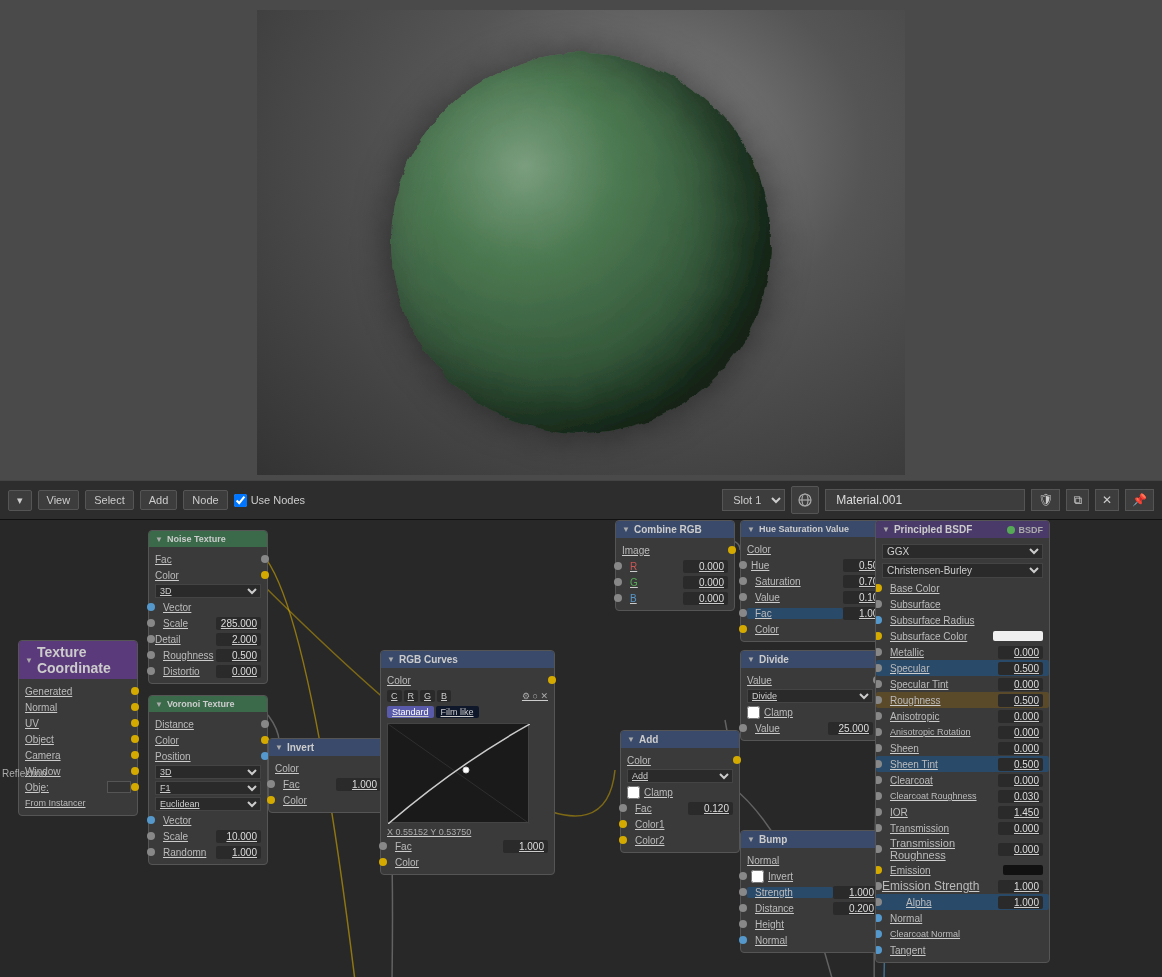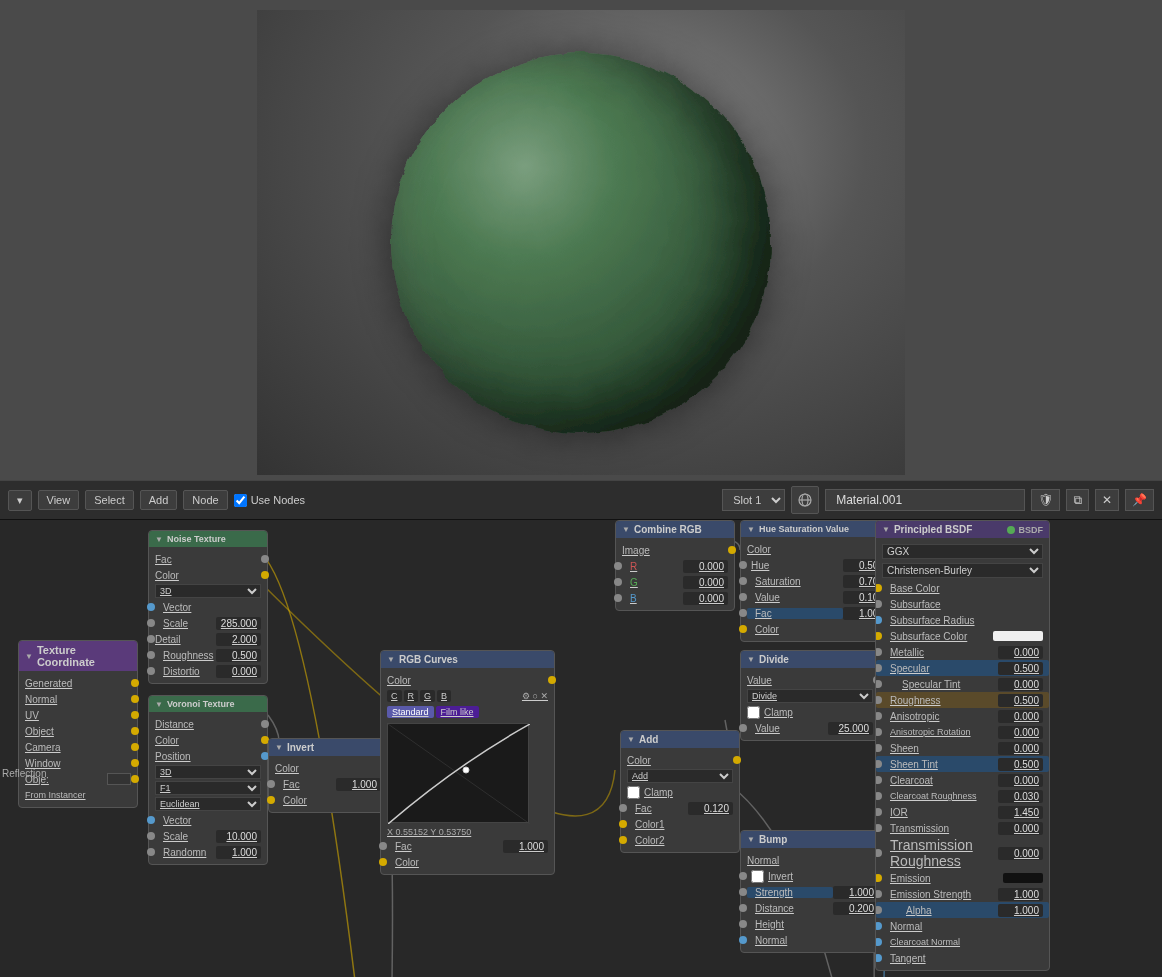--- a/index.html
+++ b/index.html
@@ -337,21 +337,21 @@
     <path d="M 730 265 Q 840 350 875 720" stroke="#888" stroke-width="1.5" fill="none" opacity="0.6"></path>
 
     <path d="M 885 410 Q 875 900 875 910" stroke="#5599cc" stroke-width="1.5" fill="none" opacity="0.6"></path>
 
     <path d="M 258 60 Q 600 400 615 250" stroke="#d4aa00" stroke-width="1.5" fill="none" opacity="0.5"></path>
   </svg>
 
   <div class="node node-tex-coord">
     <div class="node-header">
       <span class="node-header-tri">▼</span>
-      <span style="font-size:11px">Texture Coordinate</span>
+      <span style="font-size:14px">Texture Coordinate</span>
     </div>
     <div class="node-body">
       <div class="node-row">
         <span class="node-label">Generated</span>
         <span class="socket socket-yellow" style="position:absolute;right:-4px"></span>
       </div>
       <div class="node-row">
         <span class="node-label">Normal</span>
         <span class="socket socket-yellow" style="position:absolute;right:-4px"></span>
       </div>
@@ -515,21 +515,21 @@
         <span style="padding:1px 4px;background:#2a2a2a;color:#ccc;cursor:pointer;border-radius:2px">C</span>
         <span style="padding:1px 4px;background:#2a2a2a;color:#ccc;cursor:pointer;border-radius:2px">R</span>
         <span style="padding:1px 4px;background:#2a2a2a;color:#ccc;cursor:pointer;border-radius:2px">G</span>
         <span style="padding:1px 4px;background:#2a2a2a;color:#ccc;cursor:pointer;border-radius:2px">B</span>
         <span style="flex:1"></span>
         <span style="font-size:9px;color:#aaa">⚙ ○ ✕</span>
       </div>
 
       <div style="display:flex;padding:2px 6px;gap:2px;font-size:9px">
         <span style="padding:1px 5px;background:#5a5aaa;color:#fff;cursor:pointer;border-radius:2px">Standard</span>
-        <span style="padding:1px 5px;background:#4c1d95;color:#ccc;cursor:pointer;border-radius:2px">Film like</span>
+        <span style="padding:1px 5px;background:#0f172a;color:#ccc;cursor:pointer;border-radius:2px">Film like</span>
       </div>
 
       <div style="width:142px;height:100px;background:#1a1a1a;margin:3px 6px;border:1px solid #444;position:relative">
         <svg width="142" height="100" viewBox="0 0 142 100">
           <line x1="0" y1="0" x2="142" y2="100" stroke="#444" stroke-width="0.5"></line>
           <path d="M 0 100 Q 70 40 142 0" stroke="#ccc" stroke-width="1.5" fill="none"></path>
           <circle cx="78" cy="46" r="3" fill="#fff" stroke="#ccc" stroke-width="1"></circle>
         </svg>
       </div>
 
@@ -760,21 +760,21 @@
       </div>
 
       <div class="node-row" style="background:#2a4a6a;border-radius:2px">
         <span class="socket socket-gray" style="position:absolute;left:-4px"></span>
         <span class="node-label" style="padding-left:8px">Specular</span>
         <span class="node-value">0.500</span>
       </div>
 
       <div class="node-row">
         <span class="socket socket-gray" style="position:absolute;left:-4px"></span>
-        <span class="node-label" style="padding-left:20px">Specular Tint</span>
+        <span class="node-label" style="padding-left:8px">Specular Tint</span>
         <span class="node-value">0.000</span>
       </div>
 
       <div class="node-row" style="background:#5a4a2a;border-radius:2px">
         <span class="socket socket-gray" style="position:absolute;left:-4px"></span>
         <span class="node-label" style="padding-left:8px">Roughness</span>
         <span class="node-value">0.500</span>
       </div>
 
       <div class="node-row">
@@ -820,33 +820,33 @@
       </div>
 
       <div class="node-row">
         <span class="socket socket-gray" style="position:absolute;left:-4px"></span>
         <span class="node-label" style="padding-left:8px">Transmission</span>
         <span class="node-value">0.000</span>
       </div>
 
       <div class="node-row">
         <span class="socket socket-gray" style="position:absolute;left:-4px"></span>
-        <span class="node-label" style="padding-left:8px;font-size:14px">Transmission Roughness</span>
+        <span class="node-label" style="padding-left:8px;font-size:11px">Transmission Roughness</span>
         <span class="node-value">0.000</span>
       </div>
 
       <div class="node-row">
         <span class="socket socket-yellow" style="position:absolute;left:-4px"></span>
         <span class="node-label" style="padding-left:8px">Emission</span>
         <span style="width:40px;height:10px;background:#111;border-radius:2px;display:inline-block"></span>
       </div>
 
       <div class="node-row">
         <span class="socket socket-gray" style="position:absolute;left:-4px"></span>
-        <span class="node-label" style="padding-left:8px;font-size:10px">Emission Strength</span>
+        <span class="node-label" style="font-size:12px">Emission Strength</span>
         <span class="node-value">1.000</span>
       </div>
 
       <div class="node-row" style="background:#2a4a6a;border-radius:2px">
         <span class="socket socket-gray" style="position:absolute;left:-4px"></span>
         <span class="node-label" style="padding-left:24px">Alpha</span>
         <span class="node-value">1.000</span>
       </div>
 
       <div class="node-row">

